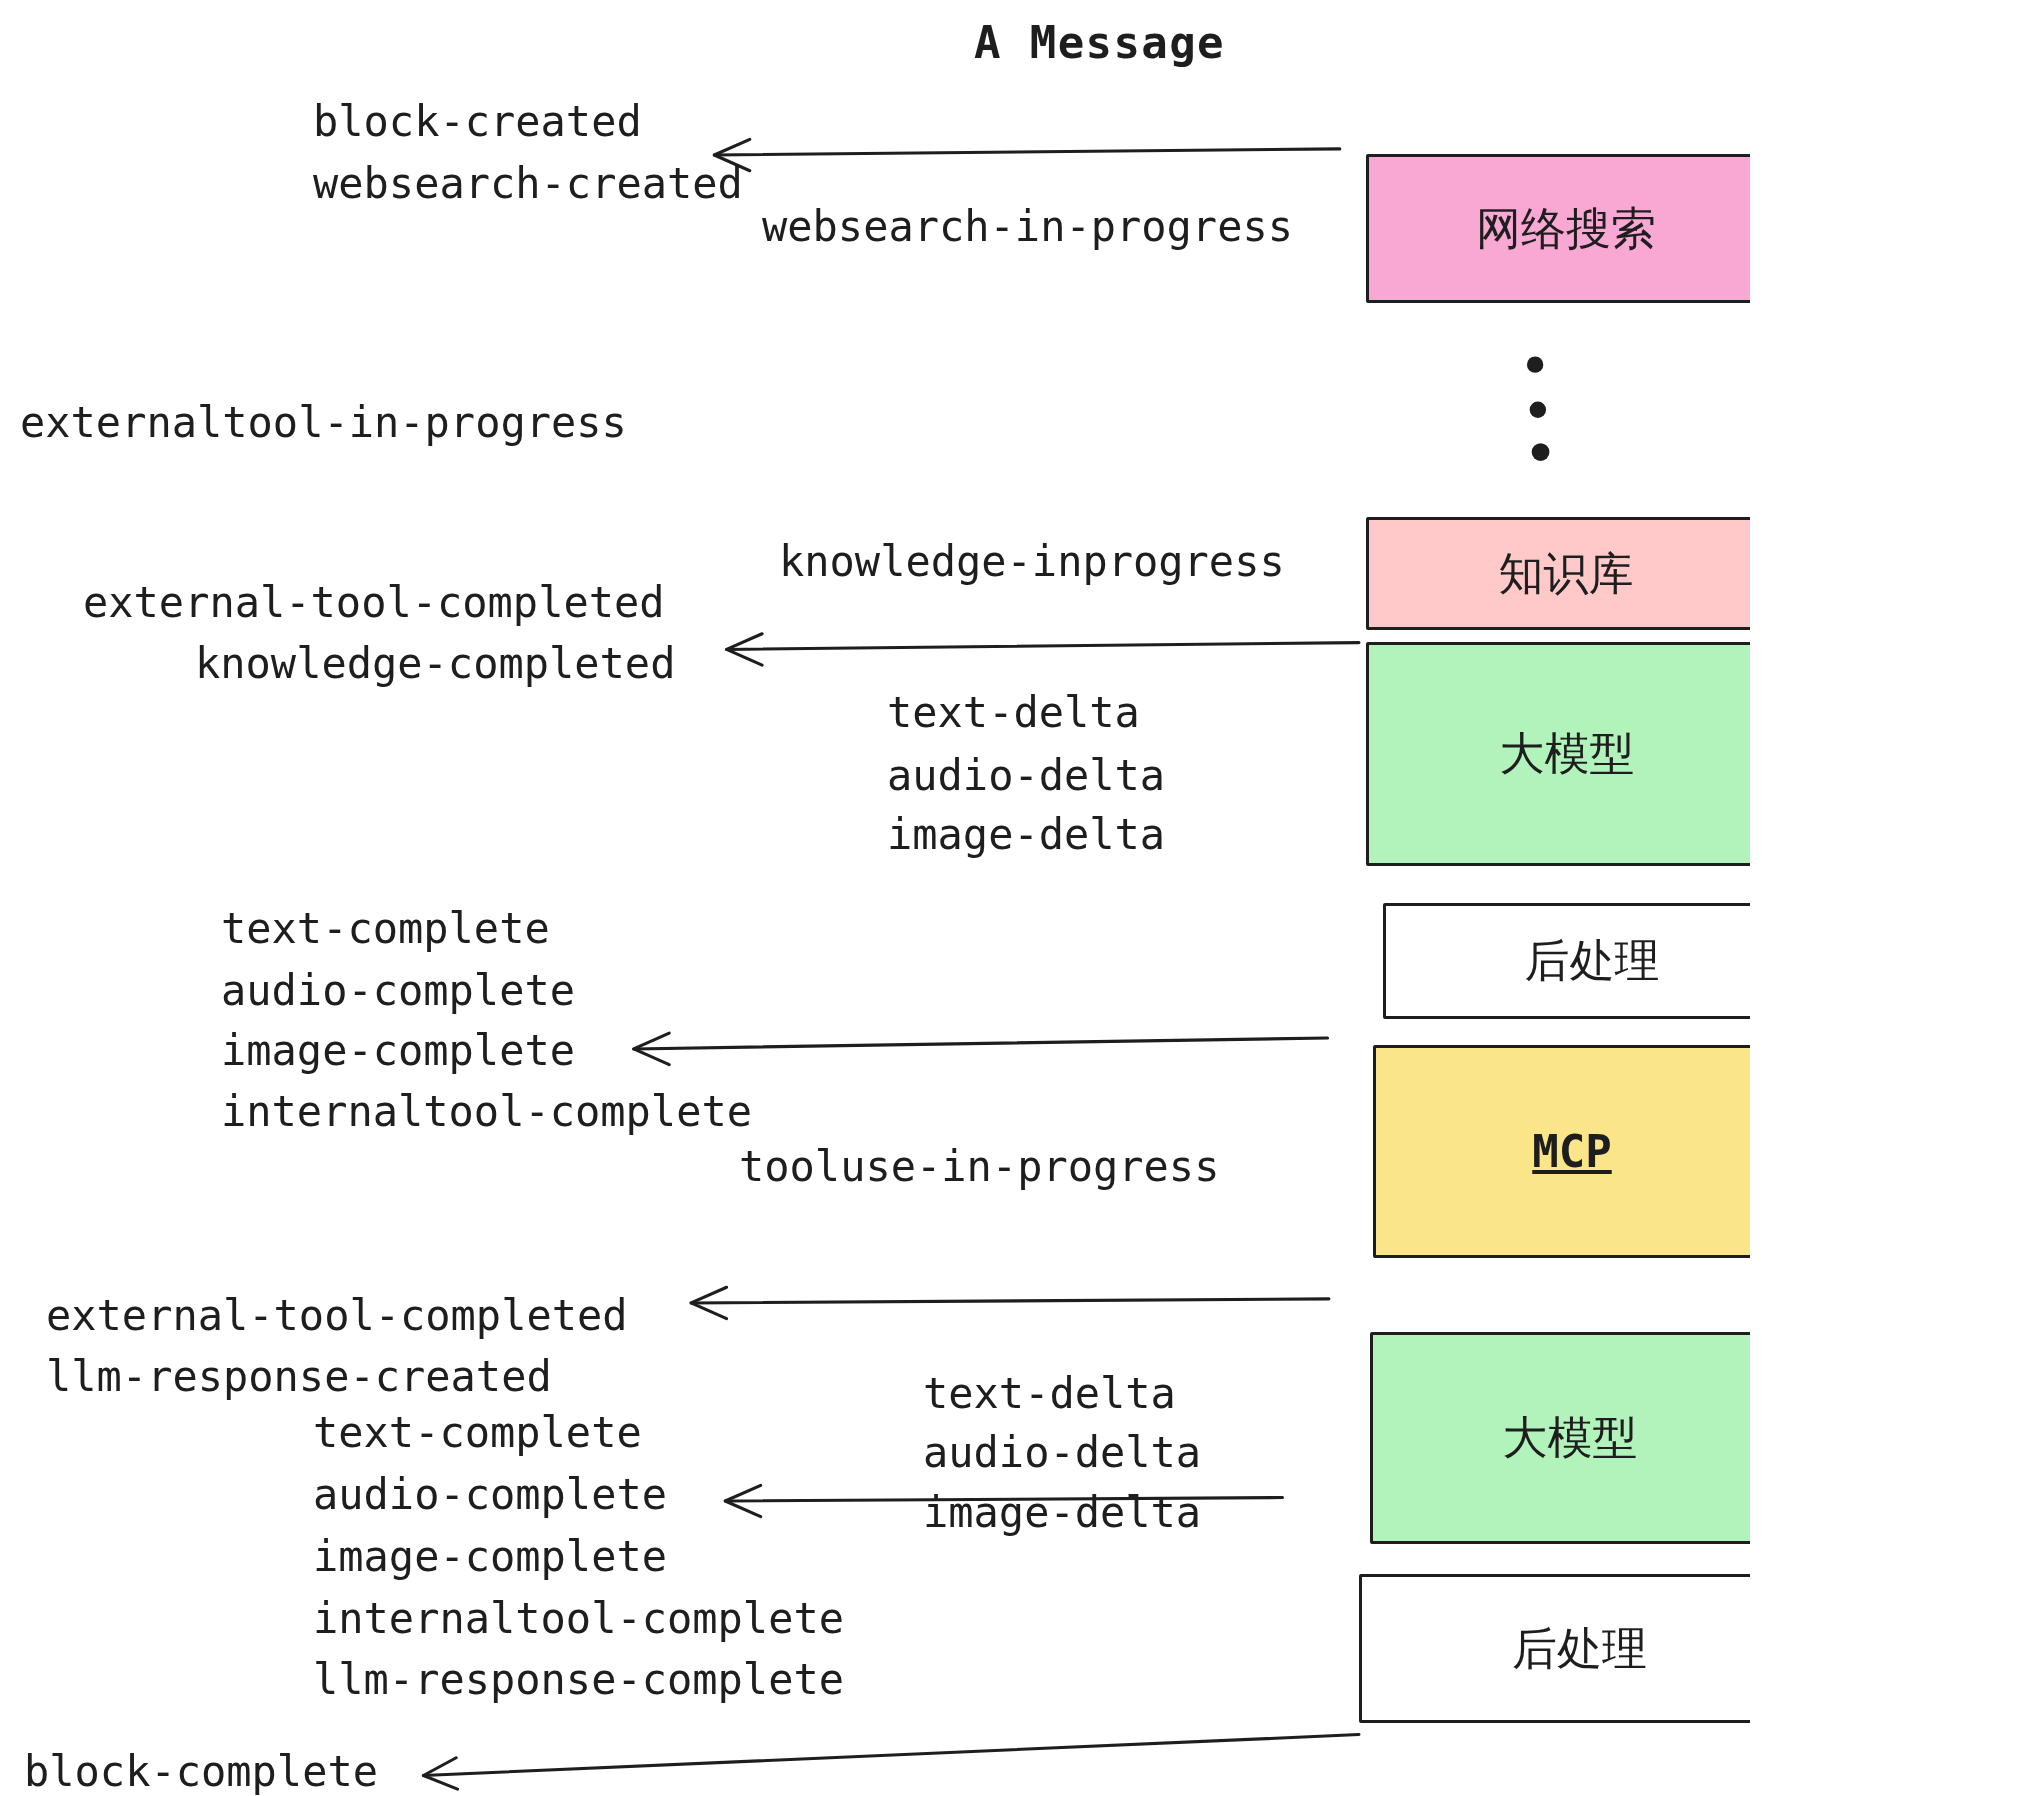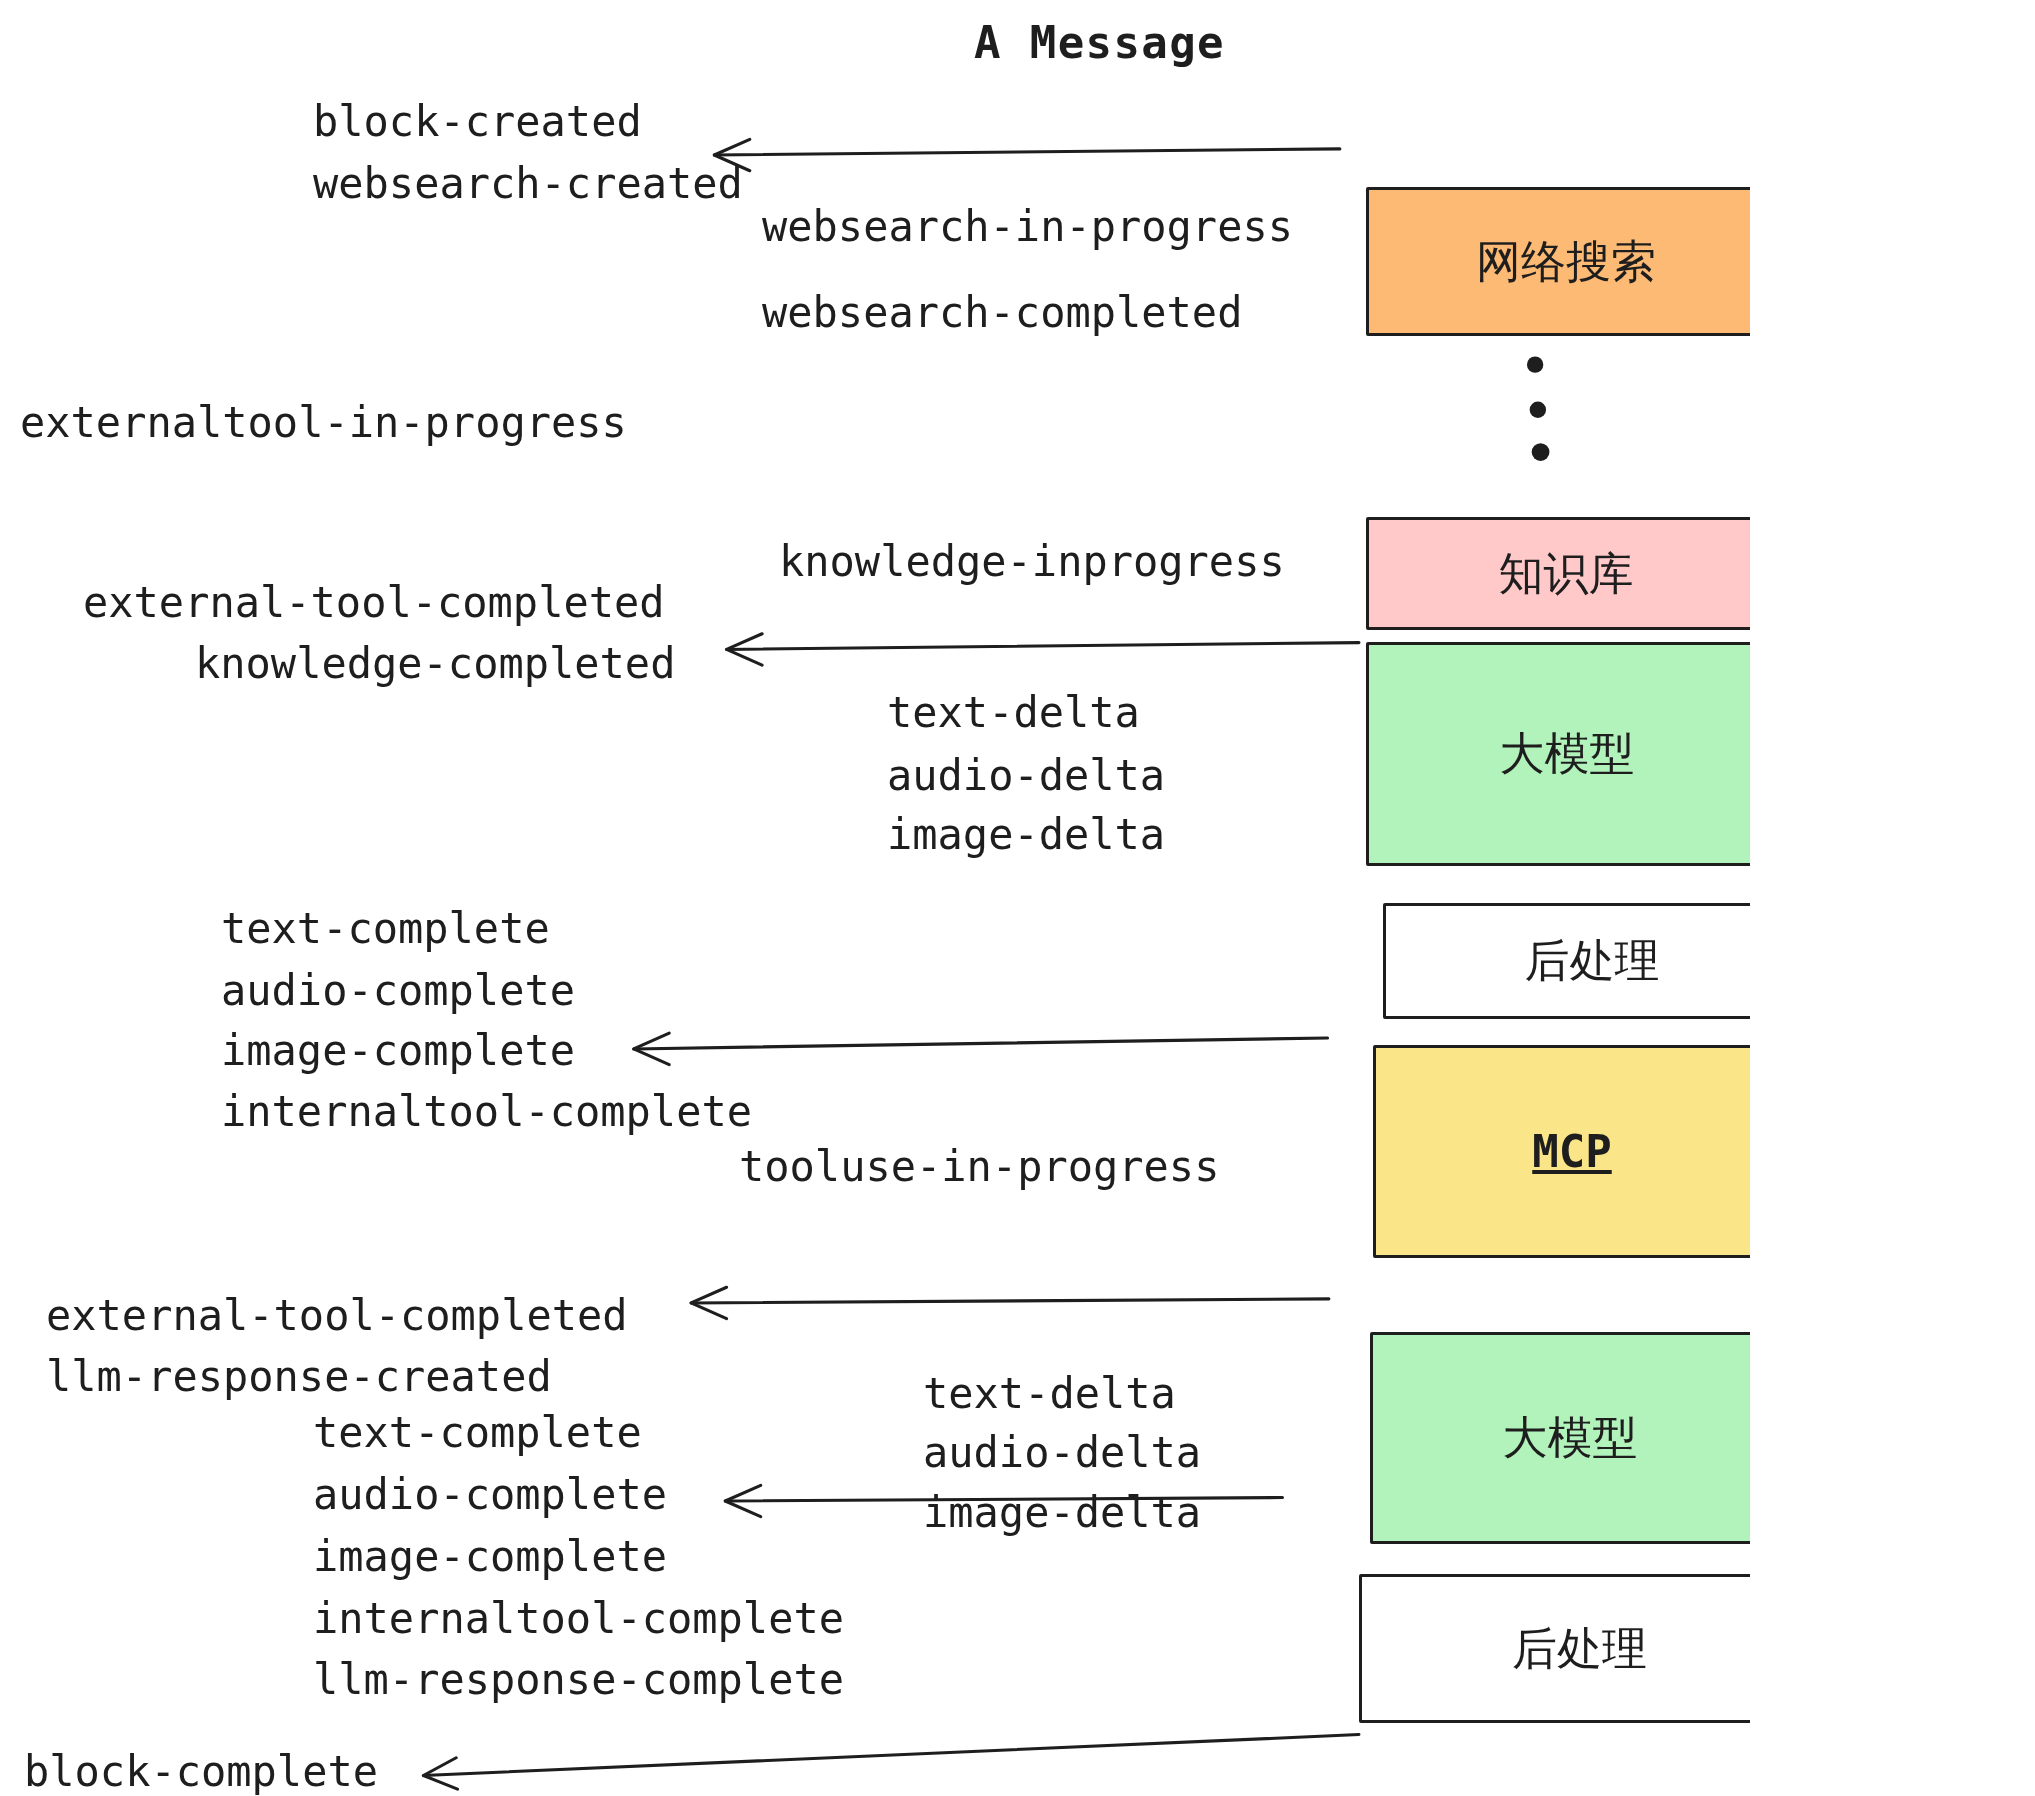--- a/index.html
+++ b/index.html
@@ -129,21 +129,20 @@
       <circle class="dot" cx="2252" cy="600" r="12"></circle>
       <circle class="dot" cx="2256" cy="662" r="13"></circle>
     </g>
   </svg>
 
   <div class="evt title" style="left:974px;top:20.5px;">A Message</div>
 
   <div class="evt" style="left:313px;top:101px;">block-created</div>
   <div class="evt" style="left:313px;top:163px;">websearch-created</div>
   <div class="evt" style="left:762px;top:206px;">websearch-in-progress</div>
-  <div class="evt" style="left:762px;top:292px;">websearch-completed</div>
   <div class="evt" style="left:20px;top:402px;">externaltool-in-progress</div>
   <div class="evt" style="left:779px;top:541px;">knowledge-inprogress</div>
   <div class="evt" style="left:83px;top:582px;">external-tool-completed</div>
   <div class="evt" style="left:195px;top:643px;">knowledge-completed</div>
 
   <div class="evt" style="left:887px;top:692px;">text-delta</div>
   <div class="evt" style="left:887px;top:755px;">audio-delta</div>
   <div class="evt" style="left:887px;top:814px;">image-delta</div>
 
   <div class="evt" style="left:221px;top:908px;">text-complete</div>
@@ -161,21 +160,21 @@
   <div class="evt" style="left:313px;top:1536px;">image-complete</div>
   <div class="evt" style="left:313px;top:1598px;">internaltool-complete</div>
   <div class="evt" style="left:313px;top:1659px;">llm-response-complete</div>
 
   <div class="evt" style="left:24px;top:1751px;">block-complete</div>
 
   <div class="evt" style="left:923px;top:1373px;">text-delta</div>
   <div class="evt" style="left:923px;top:1432px;">audio-delta</div>
   <div class="evt" style="left:923px;top:1492px;">image-delta</div>
 
-  <div class="node" style="left:1366px;top:187px;width:400px;height:149px;background:#fdba74;">
+  <div class="node" style="left:1366px;top:154px;width:400px;height:149px;background:#f9a8d4;">
     <span>网络搜索</span>
   </div>
 
   <div class="node" style="left:1366px;top:517px;width:400px;height:113px;background:#ffc9c9;">
     <span>知识库</span>
   </div>
 
   <div class="node" style="left:1366px;top:642px;width:402px;height:224px;background:#b2f2bb;">
     <span>大模型</span>
   </div>

